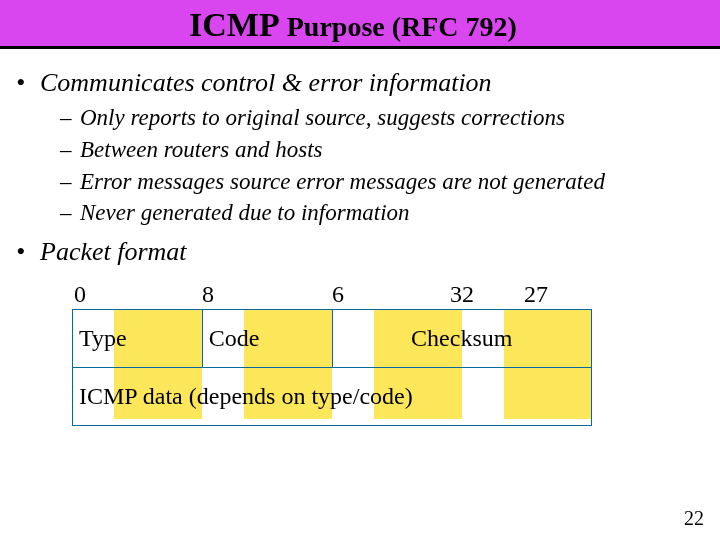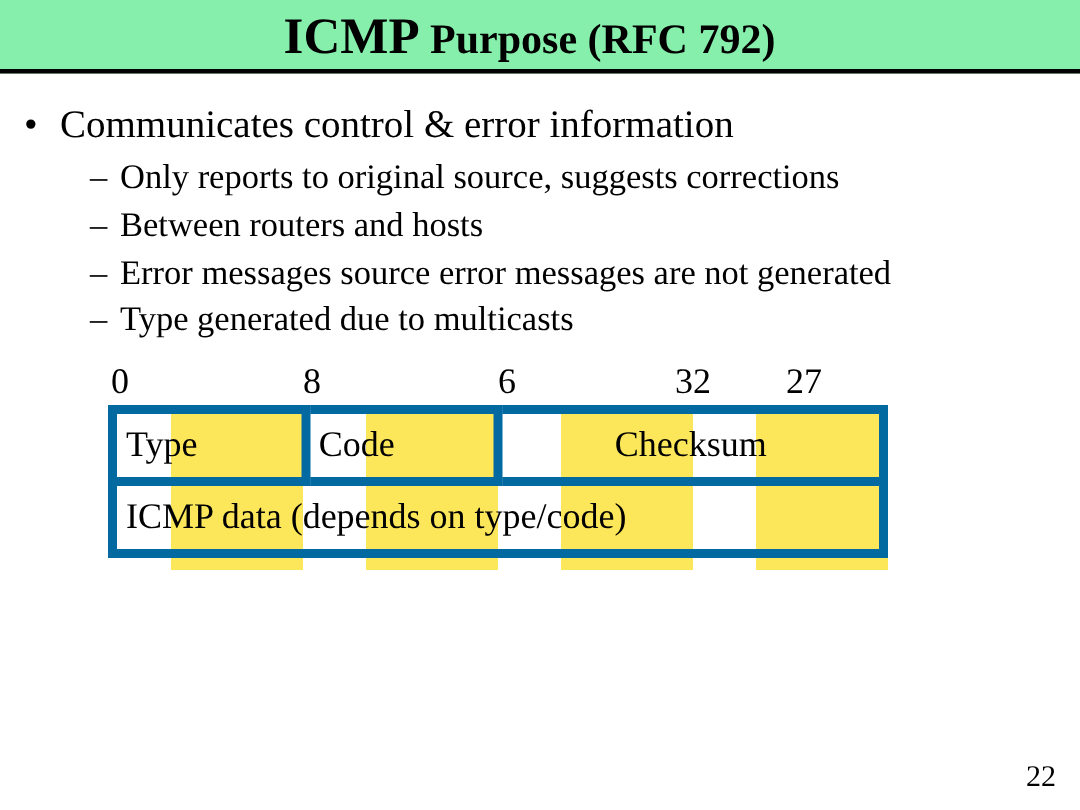--- a/index.html
+++ b/index.html
@@ -1,48 +1,48 @@
 <!DOCTYPE html>
 <html><head>
 <meta charset="utf-8">
 <style>
   * { box-sizing: border-box; margin: 0; padding: 0; }
   html, body { width: 720px; height: 540px; background: #fff; font-family: "Times New Roman", Times, serif; color: #000; }
   .slide { position: relative; width: 720px; height: 540px; }
   .title-bar {
     width: 100%;
-    background: #86efac;
+    background: #d946ef;
     border-bottom: 3px solid #000;
     text-align: center;
     padding: 6px 14px 2px 0;
   }
   .title-bar .t-strong { font-size: 34px; font-weight: bold; }
   .title-bar .t-rest { font-size: 28px; font-weight: bold; }
   .content { padding: 10px 12px 0 12px; }
   ul.level1 { list-style: none; font-size: 26px; }
-  ul.level1 > li { margin: 8px 0 6px 0; padding-left: 28px; position: relative; line-height: 1.2; }
+  ul.level1 > li { margin: 8px 0 6px 0; padding-left: 28px; position: relative; line-height: 1.2; font-style: italic; }
   ul.level1 > li::before { content: "•"; position: absolute; left: 4px; top: 0; font-size: 26px; }
   ul.level2 { list-style: none; font-size: 23px; margin: 6px 0 6px 20px; }
   ul.level2 > li { margin: 3px 0; padding-left: 20px; position: relative; line-height: 1.25; }
   ul.level2 > li::before { content: "–"; position: absolute; left: 0; top: 0; }
   .packet-wrap { margin: 14px 0 0 60px; width: 520px; position: relative; }
   .ticks { position: relative; height: 28px; font-size: 24px; }
   .tick { position: absolute; top: 0; }
   .packet-table {
     border-collapse: collapse;
     width: 100%;
     font-size: 24px;
     position: relative;
     z-index: 2;
   }
   .packet-table td {
-    border: 6px solid #0369a1;
-    padding: 4px 6px;
+    border: 1px solid #0369a1;
+    padding: 15px 6px;
     background: transparent;
-    height: 48px;
+    height: 36px;
     vertical-align: middle;
   }
   .backdrop {
     position: absolute;
     left: 0;
     width: 100%;
     z-index: 1;
     display: flex;
   }
   .bd-seg { height: 100%; }
@@ -60,22 +60,25 @@
   </div>
 
   <div class="content">
     <ul class="level1">
       <li>
         <span>Communicates control &amp; error information</span>
         <ul class="level2">
           <li>Only reports to original source, suggests corrections</li>
           <li>Between routers and hosts</li>
           <li>Error messages source error messages are not generated</li>
-          <li>Type generated due to multicasts</li>
+          <li>Never generated due to information</li>
         </ul>
+      </li>
+      <li>
+        <span>Packet format</span>
       </li>
     </ul>
 
     <div class="packet-wrap">
       <div class="ticks">
         <span class="tick" style="left:2px">0</span>
         <span class="tick" style="left:130px">8</span>
         <span class="tick" style="left:260px">6</span>
         <span class="tick" style="left:378px">32</span>
         <span class="tick" style="left:452px">27</span>

